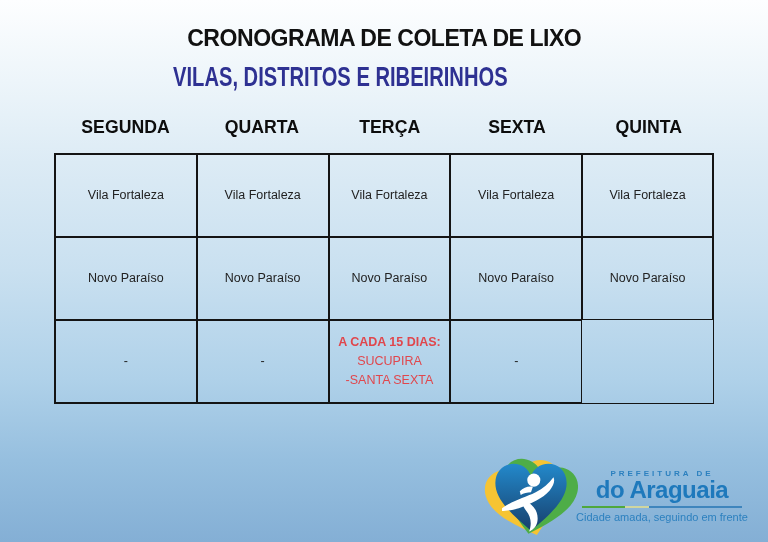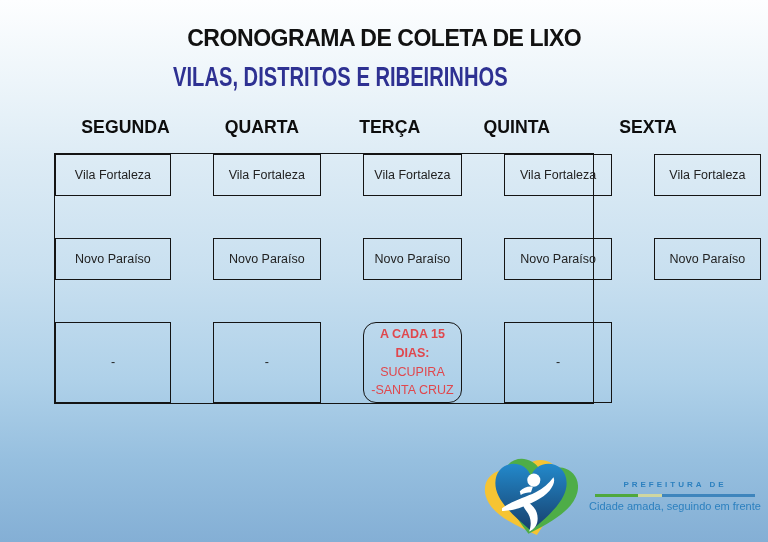--- a/index.html
+++ b/index.html
@@ -33,40 +33,39 @@
     position:absolute;top:113px;left:54px;width:660px;height:28px;
     display:grid;grid-template-columns:21.55% 20.03% 18.5% 20.03% 19.89%;
   }
   .day{
     display:flex;align-items:center;justify-content:center;
     font-size:19px;font-weight:bold;color:#0d0d0d;
   }
   .day>span{display:inline-block;transform:scaleX(0.93);}
 
   .grid{
-    position:absolute;top:153px;left:54px;width:540px;height:251px;
+    position:absolute;top:153px;left:54px;width:660px;height:251px;
     display:grid;
     grid-template-columns:21.55% 20.03% 18.5% 20.03% 19.89%;
     grid-template-rows:1fr 1fr 1fr;
     border:1.5px solid var(--border-color);
     box-sizing:border-box;
-    gap:42px;
   }
   .cell{
     border:1.5px solid var(--border-color);
     display:flex;flex-direction:column;align-items:center;justify-content:center;
     font-size:12.5px;color:#222;text-align:center;line-height:1.5;
     padding:2px 4px;box-sizing:border-box;
   }
-  .cell.red{color:var(--highlight);border-radius:13px;}
+  .cell.red{color:var(--highlight);}
   .cell .cell-heading{font-weight:bold;}
 
   .logo{
     position:absolute;left:484px;top:453px;
-    display:flex;align-items:center;gap:13px;
+    display:flex;align-items:center;gap:0;
   }
   .logo-heart{width:94px;height:86px;}
   .logo-text{display:flex;flex-direction:column;align-items:center;width:168px;}
   .logo-prefix{
     font-size:8px;font-weight:bold;letter-spacing:3px;color:#2C80BF;
     margin-bottom:1px;white-space:nowrap;
   }
   .logo-name{
     font-size:24px;font-weight:bold;color:var(--logo-blue);
     line-height:0.95;letter-spacing:-0.5px;white-space:nowrap;
@@ -97,24 +96,24 @@
     <div class="day">
         <span>SEGUNDA</span>
       </div>
     <div class="day">
         <span>QUARTA</span>
       </div>
     <div class="day">
         <span>TERÇA</span>
       </div>
     <div class="day">
-        <span>QUINTA</span>
+        <span>SEXTA</span>
       </div>
     <div class="day">
-        <span>SEXTA</span>
+        <span>QUINTA</span>
       </div>
   </div>
 
   <div class="grid" id="schedule-grid">
       <div class="cell">
         <div>Vila Fortaleza</div>
       </div>
       <div class="cell">
         <div>Vila Fortaleza</div>
       </div>
@@ -144,21 +143,21 @@
       </div>
       <div class="cell">
         <div>-</div>
       </div>
       <div class="cell">
         <div>-</div>
       </div>
       <div class="cell red">
         <div class="cell-heading">A CADA 15 DIAS:</div>
         <div>SUCUPIRA</div>
-        <div>-SANTA CRUZ</div>
+        <div>-SANTA SEXTA</div>
       </div>
       <div class="cell">
         <div>-</div>
       </div>
     </div>
 
   <div class="logo">
     <svg class="logo-heart" viewBox="0 0 100 92">
       <defs>
         <linearGradient id="heartGrad" x1="0" y1="0" x2="0" y2="1">
@@ -171,18 +170,19 @@
       <path d="M50 86 C22 63 9 47 9 31 C9 17 19 9 30 9 C40 9 47 15 50 23 C53 15 60 9 70 9 C81 9 91 17 91 31 C91 47 78 63 50 86 Z" fill="url(#heartGrad)" transform="translate(3.5 3.2) scale(0.93)"></path>
       <g fill="#FFFFFF">
         <circle cx="53" cy="29" r="7"></circle>
         <path d="M19 59 C32 50 43 48 55 42 C63 38 69 33 74 26 C76 30 74 35 70 40 C62 49 50 54 37 59 C30 61 23 62 19 62 Z"></path>
         <path d="M44 51 C52 55 58 62 57 72 C56.5 78 53 82 48 84 C51 76 50 68 45 62 C42 58 40 54 41 51 Z"></path>
         <path d="M38 41 C42 37 47 35 52 36 L50 42 C46 42 42 43 39 45 Z"></path>
       </g>
     </svg>
     <div class="logo-text">
       <div class="logo-prefix">PREFEITURA DE</div>
+      <div class="logo-name">do Araguaia</div>
       <div class="logo-divider"></div>
       <div class="logo-tagline">Cidade amada, seguindo em frente</div>
     </div>
   </div>
 
 </div>
 
 </body></html>

